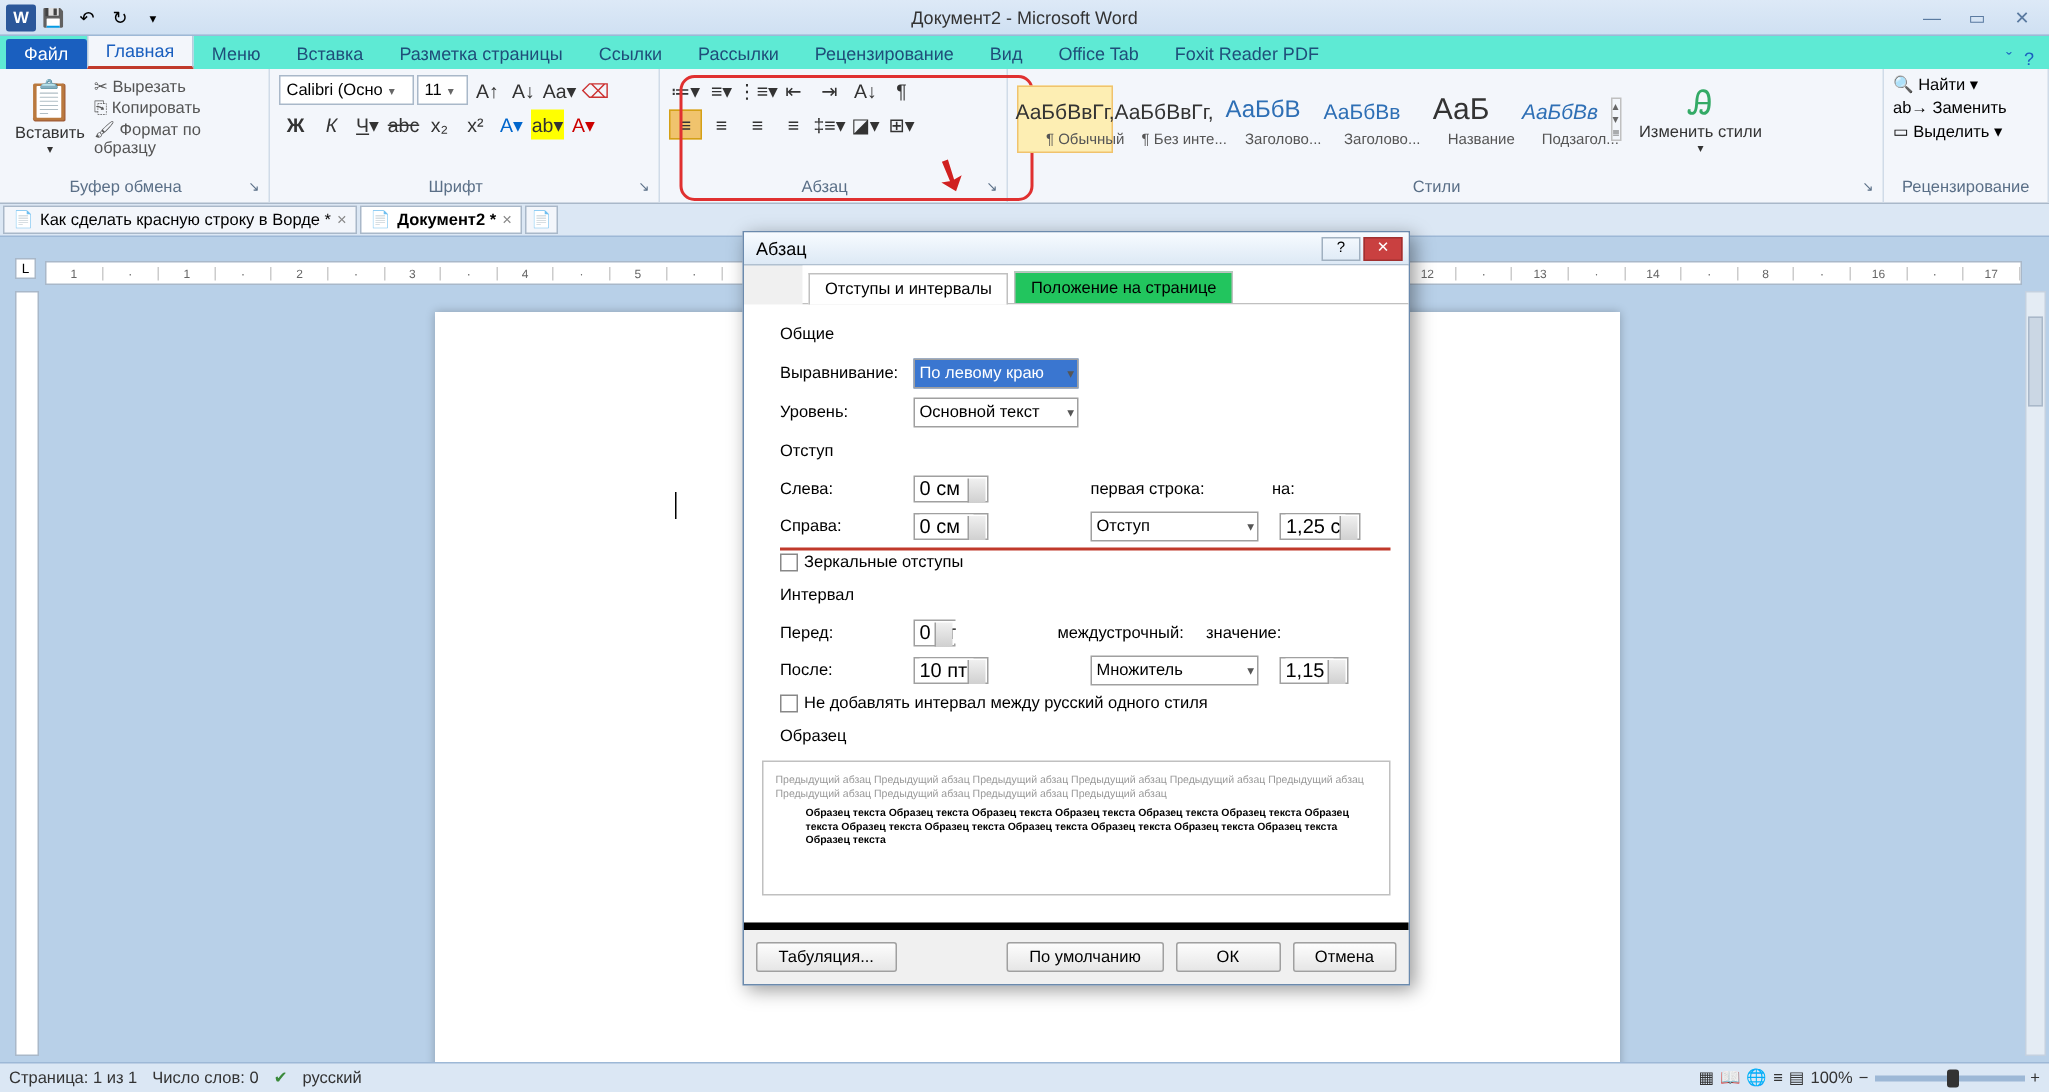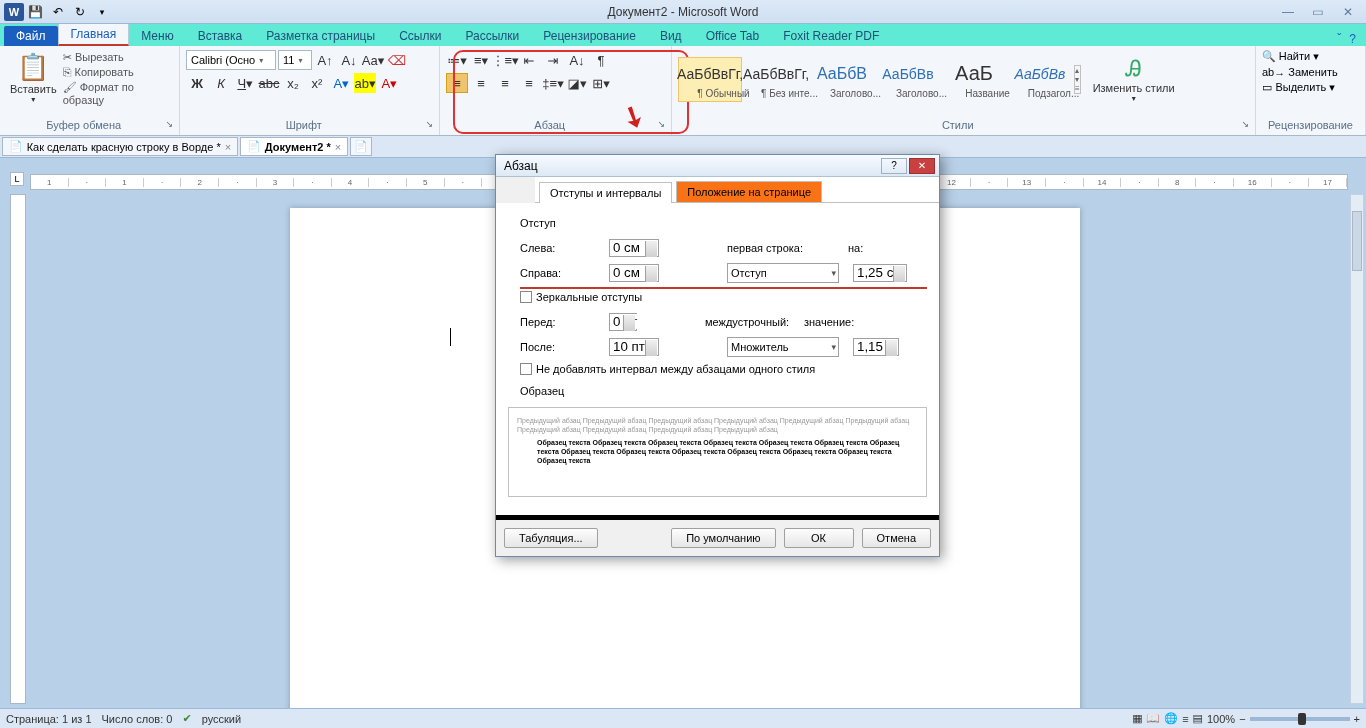--- a/index.html
+++ b/index.html
@@ -64,21 +64,21 @@
 .status .slider::before{content:""; position:absolute; left:48px; top:-4px; width:8px; height:12px; background:#333; border-radius:2px;}
 
 
 .dialog { position: absolute; left: 495px; top: 154px; width: 445px; background: #f0f0f0; border: 1px solid #6b8aad; box-shadow: 3px 3px 12px rgba(0,0,0,0.4); font-size: 11px; z-index:50;}
 .dialog .dlg-title { height: 22px; background: linear-gradient(#f7fbff,#dde9f5); display:flex; align-items:center; padding:0 4px 0 8px; border-bottom:1px solid #b0c0d0;}
 .dialog .dlg-title .t { font-size: 12px; }
 .dialog .dlg-title .dlg-ctrl { margin-left:auto; display:flex;}
 .dialog .dlg-title .dlg-ctrl span{ width:26px; height:16px; text-align:center; border:1px solid #a0b0c0; margin-left:2px; font-size:10px; line-height:14px;}
 .dialog .dlg-title .dlg-ctrl .close{ background:#c94040; color:#fff; border-color:#a03030;}
 .dlg-tabs { display:flex; background:#fff; border-bottom:1px solid #c0c0c0; padding-top:4px;margin-left:39px;}
-.dlg-tab { padding:4px 10px; border:1px solid #c0c0c0; background:#f97316; margin-left:4px; border-bottom:none;}
+.dlg-tab { padding:4px 10px; border:1px solid #c0c0c0; background:#22c55e; margin-left:4px; border-bottom:none;}
 .dlg-tab.active { background:#fff; position:relative; top:1px;}
 .dlg-body { padding: 8px 12px; background:#fff; }
 .fieldset { margin-bottom: 10px; }
 .fieldset .legend { color:#000; padding-bottom:4px; border-bottom: none;}
 .fieldset > div { margin:6px 0 6px 12px; display:flex; align-items:center; gap:4px;}
 .lbl { width: 85px; }
 .inp { border:1px solid #a0a0a0; background:#fff; height:18px; padding:0 3px; }
 .select { border:1px solid #a0a0a0; background:#fff; height:20px; display:inline-flex; align-items:center; padding:0 3px; position:relative;}
 .select::after{content:"▾"; position:absolute; right:2px; font-size:9px; color:#555;}
 .spin { position:relative; }
@@ -321,20 +321,35 @@
       <span>?</span>
       <span class="close">✕</span>
     </div>
   </div>
   <div class="dlg-tabs">
     <div class="dlg-tab active">Отступы и интервалы</div>
     <div class="dlg-tab">Положение на странице</div>
   </div>
   <div class="dlg-body">
 
+    <div class="fieldset">
+      <div class="legend">Общие</div>
+      <div>
+        <span class="lbl">Выравнивание:</span>
+        <span class="select" style="width:110px;background:#3a76d0;color:#fff;">
+            <span>По левому краю</span>
+          </span>
+      </div>
+      <div>
+        <span class="lbl">Уровень:</span>
+        <span class="select" style="width:110px;">
+            <span>Основной текст</span>
+          </span>
+      </div>
+    </div>
 
     <div class="fieldset">
       <div class="legend">Отступ</div>
       <div>
         <span class="lbl">Слева:</span>
         <span class="inp spin" style="width:50px;"><input style="border: none; width: 36px;" value="0 см"></span>
         <span style="width:60px;"></span>
         <span class="lbl">первая строка:</span>
         <span style="width:28px;"></span>
         <span>на:</span>
@@ -349,41 +364,42 @@
         <span style="width:6px;"></span>
         <span class="inp spin" style="width:54px;"><input style="border: none; width: 40px;" value="1,25 см"></span>
       </div>
       <div>
         <span class="chk"></span>
         <span>Зеркальные отступы</span>
       </div>
     </div>
 
     <div class="fieldset">
+      <div class="legend">Интервал</div>
       <div>
         <span class="lbl">Перед:</span>
         <span class="inp spin" style="width:28px;"><input style="border: none; width: 36px;" value="0 пт"></span>
         <span style="width:60px;"></span>
         <span class="lbl">междустрочный:</span>
         <span style="width:6px;"></span>
         <span>значение:</span>
       </div>
       <div>
         <span class="lbl">После:</span>
         <span class="inp spin" style="width:50px;"><input style="border: none; width: 36px;" value="10 пт"></span>
         <span style="width:60px;"></span>
         <span class="select" style="width:112px;">
             <span>Множитель</span>
           </span>
         <span style="width:6px;"></span>
         <span class="inp spin" style="width:46px;"><input style="border: none; width: 32px;" value="1,15"></span>
       </div>
       <div>
         <span class="chk"></span>
-        <span>Не добавлять интервал между абзацами одного стиля</span>
+        <span>Не добавлять интервал между русский одного стиля</span>
       </div>
     </div>
 
     <div class="fieldset">
       <div class="legend">Образец</div>
       <div style="margin-left:0;">
         <div class="preview" style="width:100%;">
           <div>Предыдущий абзац Предыдущий абзац Предыдущий абзац Предыдущий абзац Предыдущий абзац Предыдущий абзац Предыдущий абзац Предыдущий абзац Предыдущий абзац Предыдущий абзац</div>
           <div style="color:#000;font-weight:bold;margin:4px 0 4px 20px;">Образец текста Образец текста Образец текста Образец текста Образец текста Образец текста Образец текста Образец текста Образец текста Образец текста Образец текста Образец текста Образец текста Образец текста</div>
         </div>

